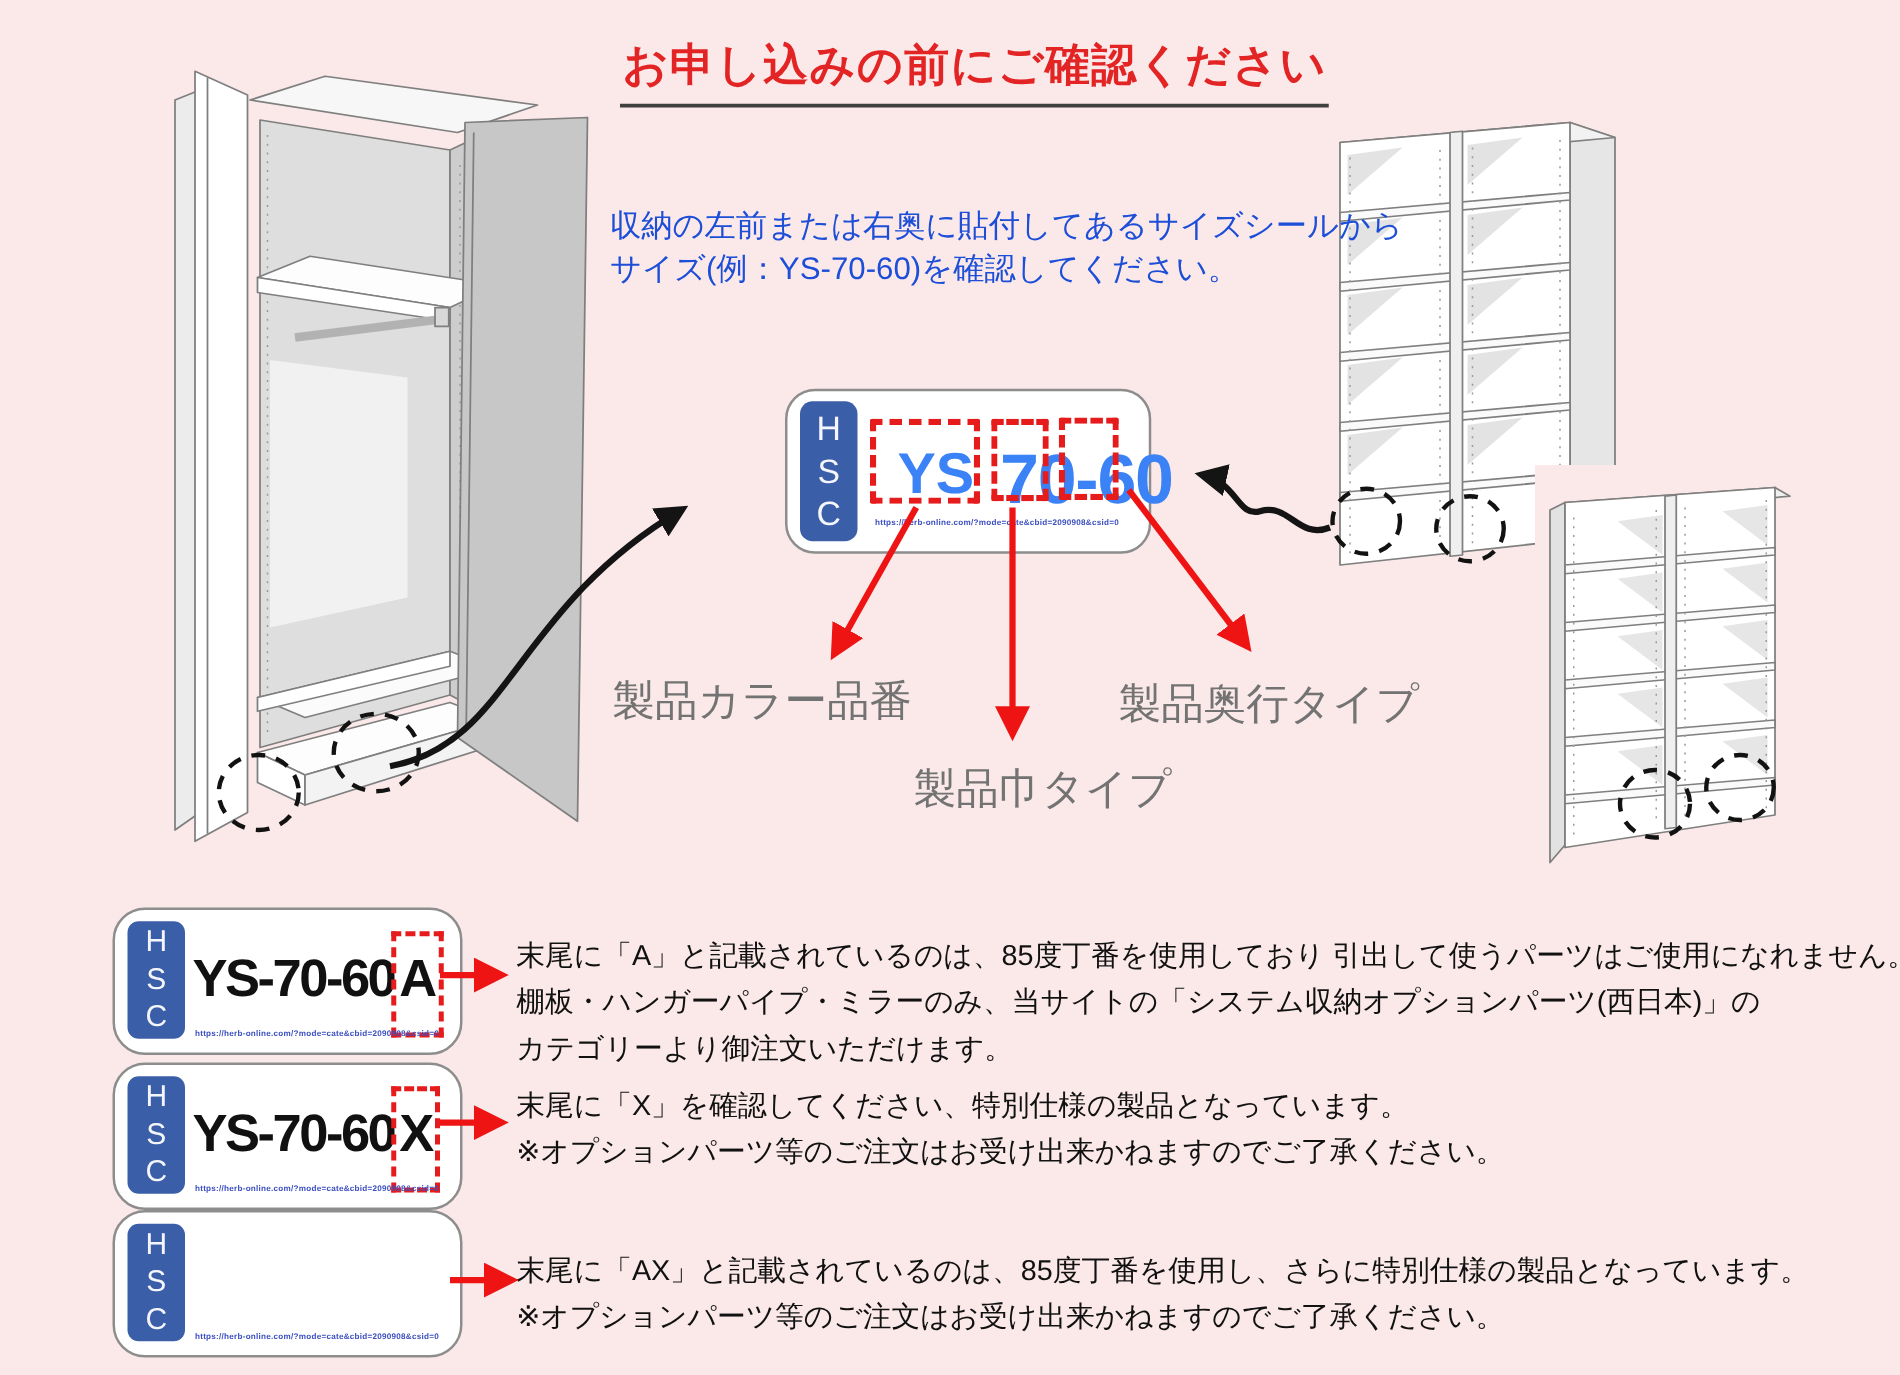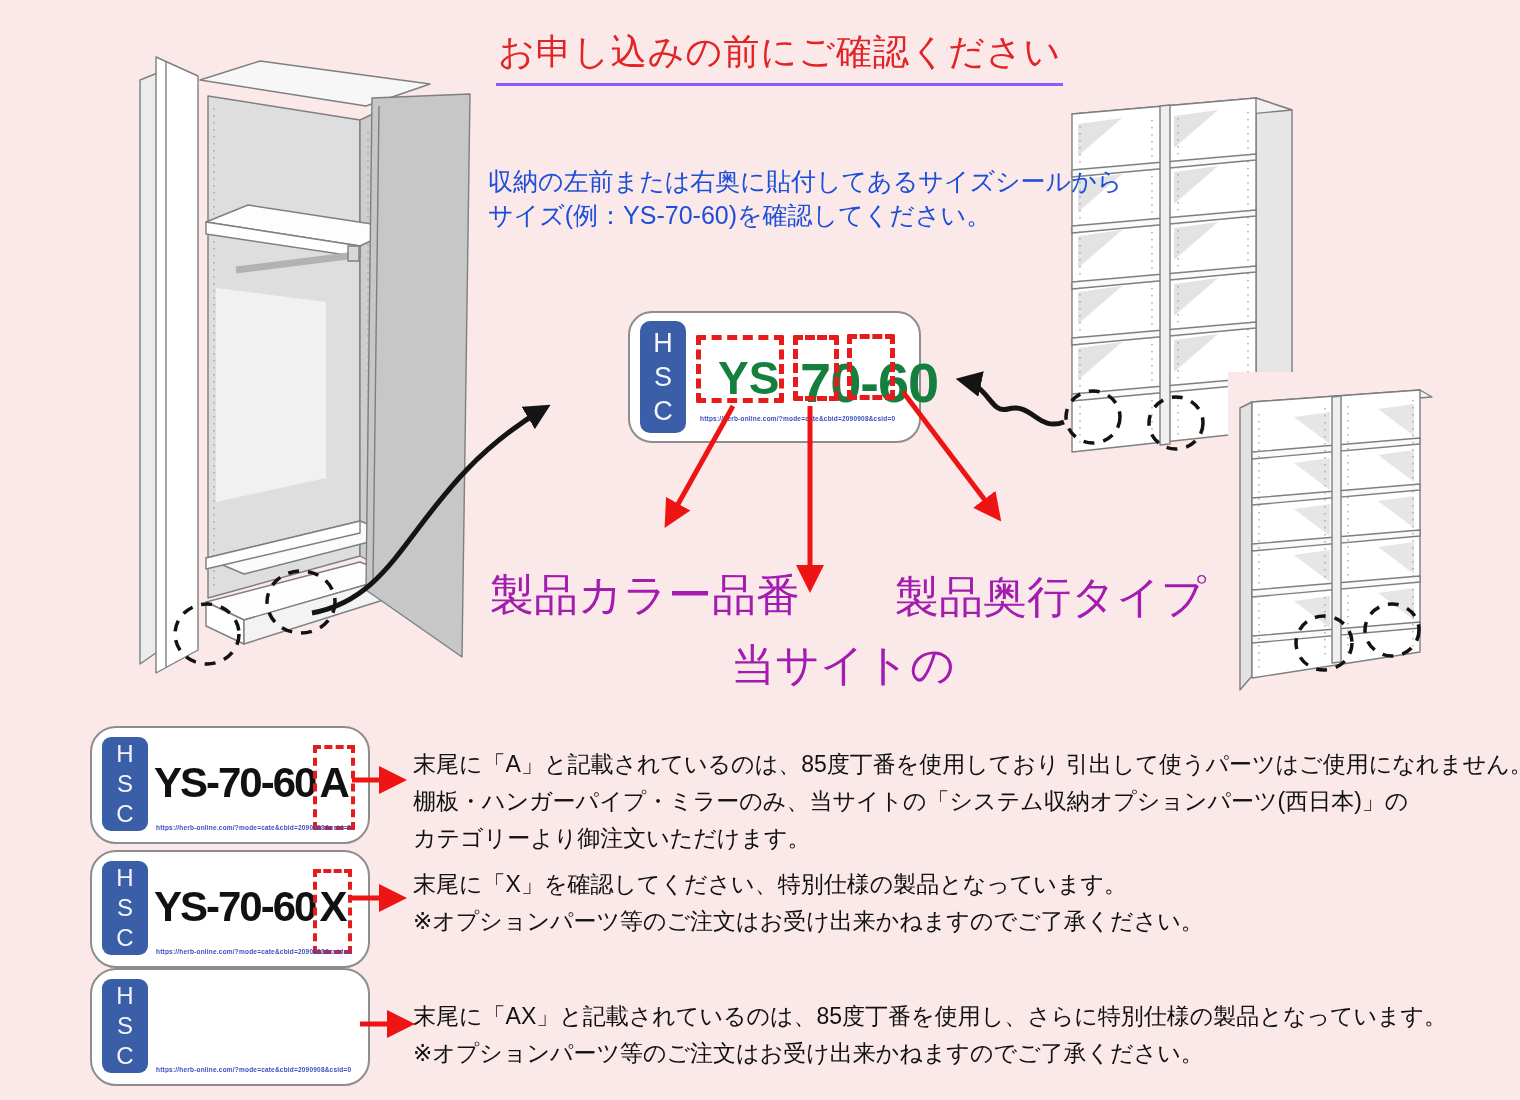--- a/index.html
+++ b/index.html
@@ -7,53 +7,53 @@
     position:relative;width:1520px;height:1100px;overflow:hidden;
     background:#fbe9e9;
     font-family:"Liberation Sans","DejaVu Sans",sans-serif;
     color:#151515;
   }
   .abs{position:absolute;}
   svg{display:block;}
   
   .title{
     left:496px;top:28px;
-    font-size:36px;font-weight:normal;color:#e32424;
+    font-size:36px;font-weight:bold;color:#e32424;
     letter-spacing:1px;
-    border-bottom:3px solid #8b5cf6;padding:0 2px 6px 2px;
+    border-bottom:3px solid #404040;padding:0 2px 6px 2px;
     white-space:nowrap;z-index:4;
   }
   
   .instruction{left:488px;top:164px;font-size:25px;line-height:34px;color:#1d4ed8;z-index:4;white-space:nowrap;}
   
   .hsc-label{
     background:#fff;border:2px solid #8d8d8d;border-radius:24px;
     z-index:3;
   }
   .center-label{left:628px;top:311px;width:289px;height:128px;}
   .blue-box{
     position:absolute;background:#3b5ea8;border-radius:10px;color:#f4f6fb;
     display:flex;flex-direction:column;align-items:center;justify-content:center;
     text-align:center;
   }
   .center-label .blue-box{left:10px;top:8px;width:46px;height:112px;font-size:27px;line-height:34px;}
-  .ccode{position:absolute;font-weight:bold;color:#15803d;white-space:nowrap;line-height:1;}
+  .ccode{position:absolute;font-weight:bold;color:#3b82f6;white-space:nowrap;line-height:1;}
   .ccode-ys{left:88px;top:42px;font-size:46px;}
   .ccode-rest{left:170px;top:42px;font-size:56px;letter-spacing:-1px;}
   .dash{position:absolute;border:5px dashed #e61c1c;border-radius:2px;}
   .b1{left:66px;top:22px;width:78px;height:58px;}
   .b2{left:163px;top:22px;width:36px;height:56px;}
   .b3{left:217px;top:21px;width:38px;height:56px;}
   .label-url{
     position:absolute;font-size:6.5px;color:#3b4fc0;white-space:nowrap;
     letter-spacing:0.2px;font-weight:bold;overflow:hidden;
   }
   .center-label .label-url{left:70px;top:102px;width:212px;}
   
-  .annotation{font-size:44px;color:#a21caf;white-space:nowrap;z-index:4;margin-top:28px;}
+  .annotation{font-size:34px;color:#737373;white-space:nowrap;z-index:4;}
   .ann-color{left:490px;top:538px;}
   .ann-depth{left:895px;top:540px;}
   .ann-width{left:731px;top:608px;}
   
   .row-label{width:276px;height:114px;border-radius:26px;left:90px;}
   .rl1{top:726px;} .rl2{top:850px;} .rl3{top:968px;}
   .row-label .blue-box{left:10px;top:9px;width:46px;height:94px;font-size:24px;line-height:30px;border-radius:9px;}
   .row-code{
     position:absolute;left:62px;top:30px;
     font-size:42px;font-weight:bold;letter-spacing:-2px;color:#111;
@@ -213,21 +213,21 @@
     <div class="ccode ccode-ys">YS</div>
     <div class="ccode ccode-rest"><span>70</span><span>-</span><span>60</span></div>
     <div class="dash b1"></div>
     <div class="dash b2"></div>
     <div class="dash b3"></div>
     <div class="label-url">https://herb-online.com/?mode=cate&amp;cbid=2090908&amp;csid=0</div>
   </div>
 
   <div class="abs annotation ann-color">製品カラー品番</div>
   <div class="abs annotation ann-depth">製品奥行タイプ</div>
-  <div class="abs annotation ann-width">当サイトの</div>
+  <div class="abs annotation ann-width">製品巾タイプ</div>
 
   <div class="abs hsc-label row-label rl1">
     <div class="blue-box">
       <span>H</span>
       <span>S</span>
       <span>C</span>
     </div>
     <div class="row-code"><span>YS-70-60</span><span class="sfx">A</span></div>
     <div class="label-url">https://herb-online.com/?mode=cate&amp;cbid=2090908&amp;csid=0</div>
   </div>

